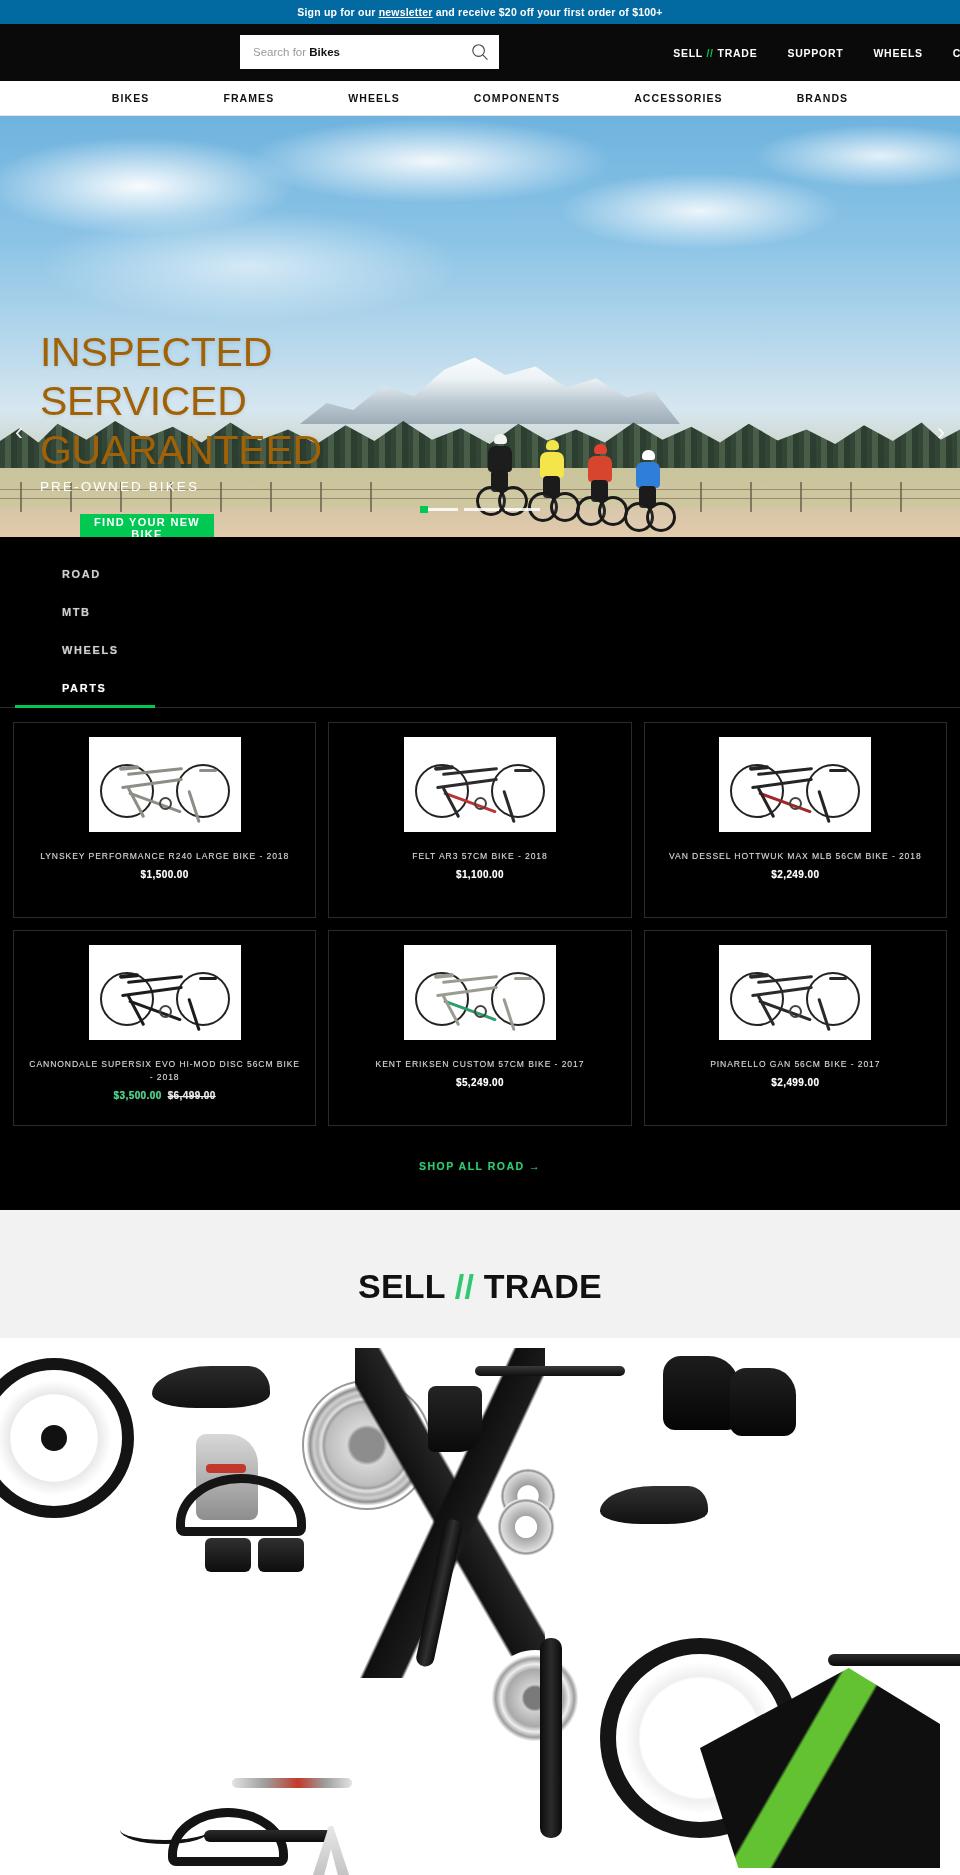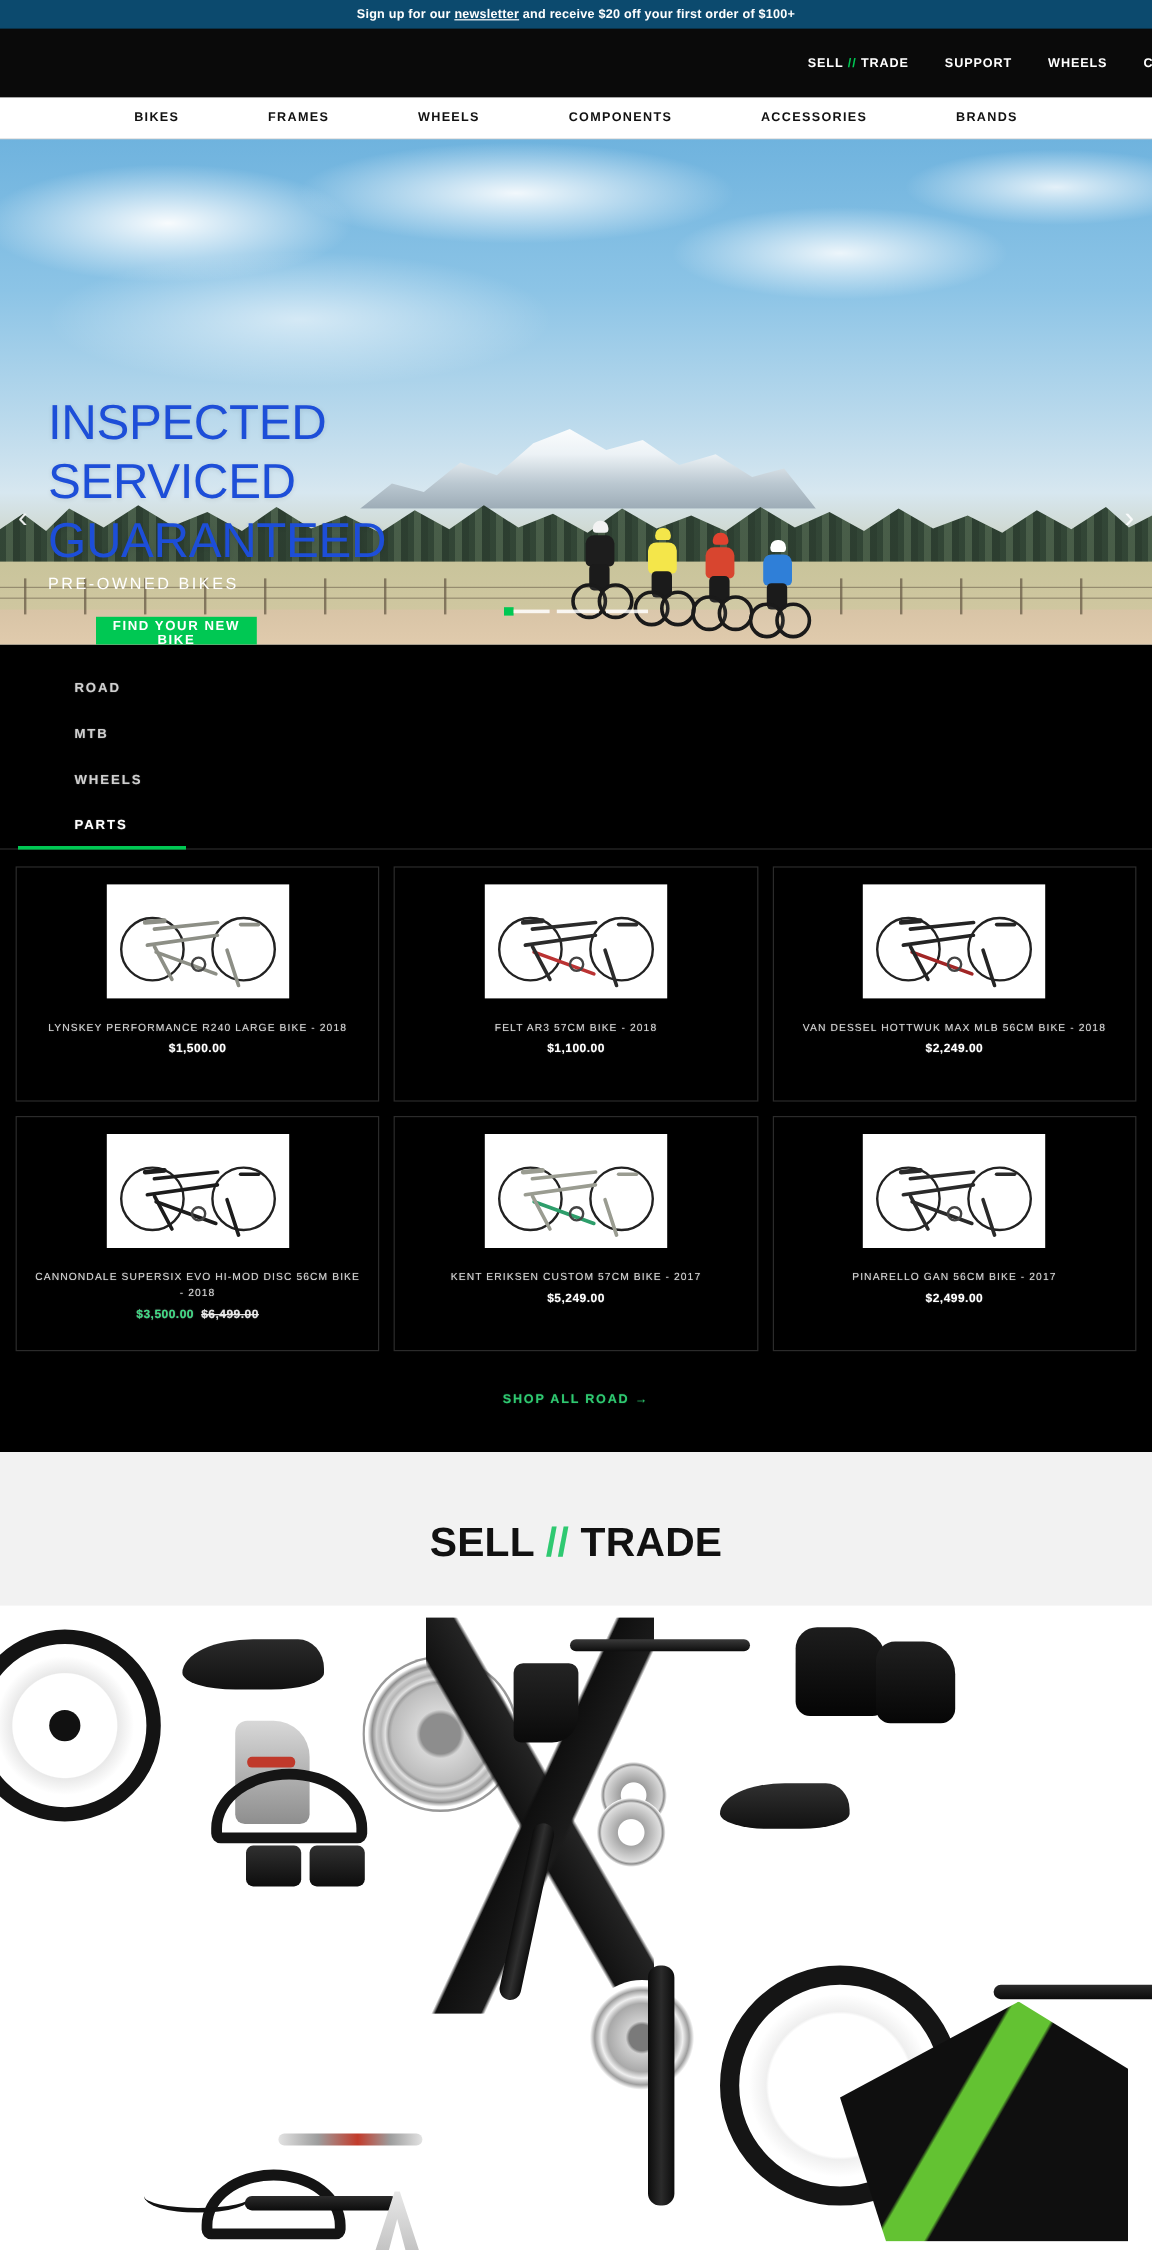--- a/index.html
+++ b/index.html
@@ -7,21 +7,21 @@
   body {
     font-family: "Liberation Sans", sans-serif;
     background: #000;
     color: #fff;
     width: 960px;
     overflow-x: hidden;
   }
 
   
   .announce {
-    background: #0c4a6e;
+    background: #0369a1;
     color: #ffffff;
     height: 24px;
     display: flex;
     align-items: center;
     justify-content: center;
     font-size: 10.5px;
     font-weight: 700;
     letter-spacing: .2px;
   }
   .announce a { color: #fff; text-decoration: underline; }
@@ -138,21 +138,21 @@
   .rider .legs { position:absolute; top:40px; left:11px; width:17px; height:22px; background:#1b1b1b; border-radius:4px; }
   .rider .whl { position:absolute; width:30px; height:30px; border:3px solid #1a1a1a; border-radius:50%; background:rgba(255,255,255,.06); }
   .rider .w1 { top:56px; left:-4px; }
   .rider .w2 { top:56px; left:18px; }
 
   .hero-copy { position: absolute; left: 40px; top: 212px; }
   .hero-h1 {
     font-size: 41px;
     line-height: 49px;
     font-weight: 400;
-    color: #1d4ed8;
+    color: #a16207;
     letter-spacing: -0.3px;
     text-shadow: 0 1px 4px rgba(0,0,0,.10);
   }
   .hero-sub {
     margin-top: 4px;
     font-size: 13.5px;
     letter-spacing: 2.1px;
     color: #fff;
     font-weight: 400;
   }
@@ -449,20 +449,30 @@
 <body>
 
 <div class="announce">
   <span>
     <span>Sign up for our </span><a href="#">newsletter</a><span> and receive $20 off your first order of $100+</span>
   </span>
 </div>
 
 <div class="util">
 
+  <div class="search-wrap">
+    <span class="search-ph"><span>Search for </span><b>Bikes</b></span>
+    <span style="flex:1"></span>
+    <span class="search-icon">
+      <svg width="18" height="18" viewBox="0 0 18 18" fill="none">
+        <circle cx="7.6" cy="7.6" r="5.8" stroke="#444" stroke-width="1.1"></circle>
+        <line x1="11.8" y1="11.9" x2="16.4" y2="16.6" stroke="#444" stroke-width="1.1"></line>
+      </svg>
+    </span>
+  </div>
 
   <div class="util-nav">
     <a href="#"><span>SELL</span> <span class="slash">//</span> <span>TRADE</span></a>
     <a href="#">SUPPORT</a>
     <a href="#">WHEELS</a>
     <a href="#">CART</a>
   </div>
 </div>
 
 <nav class="mainnav">

